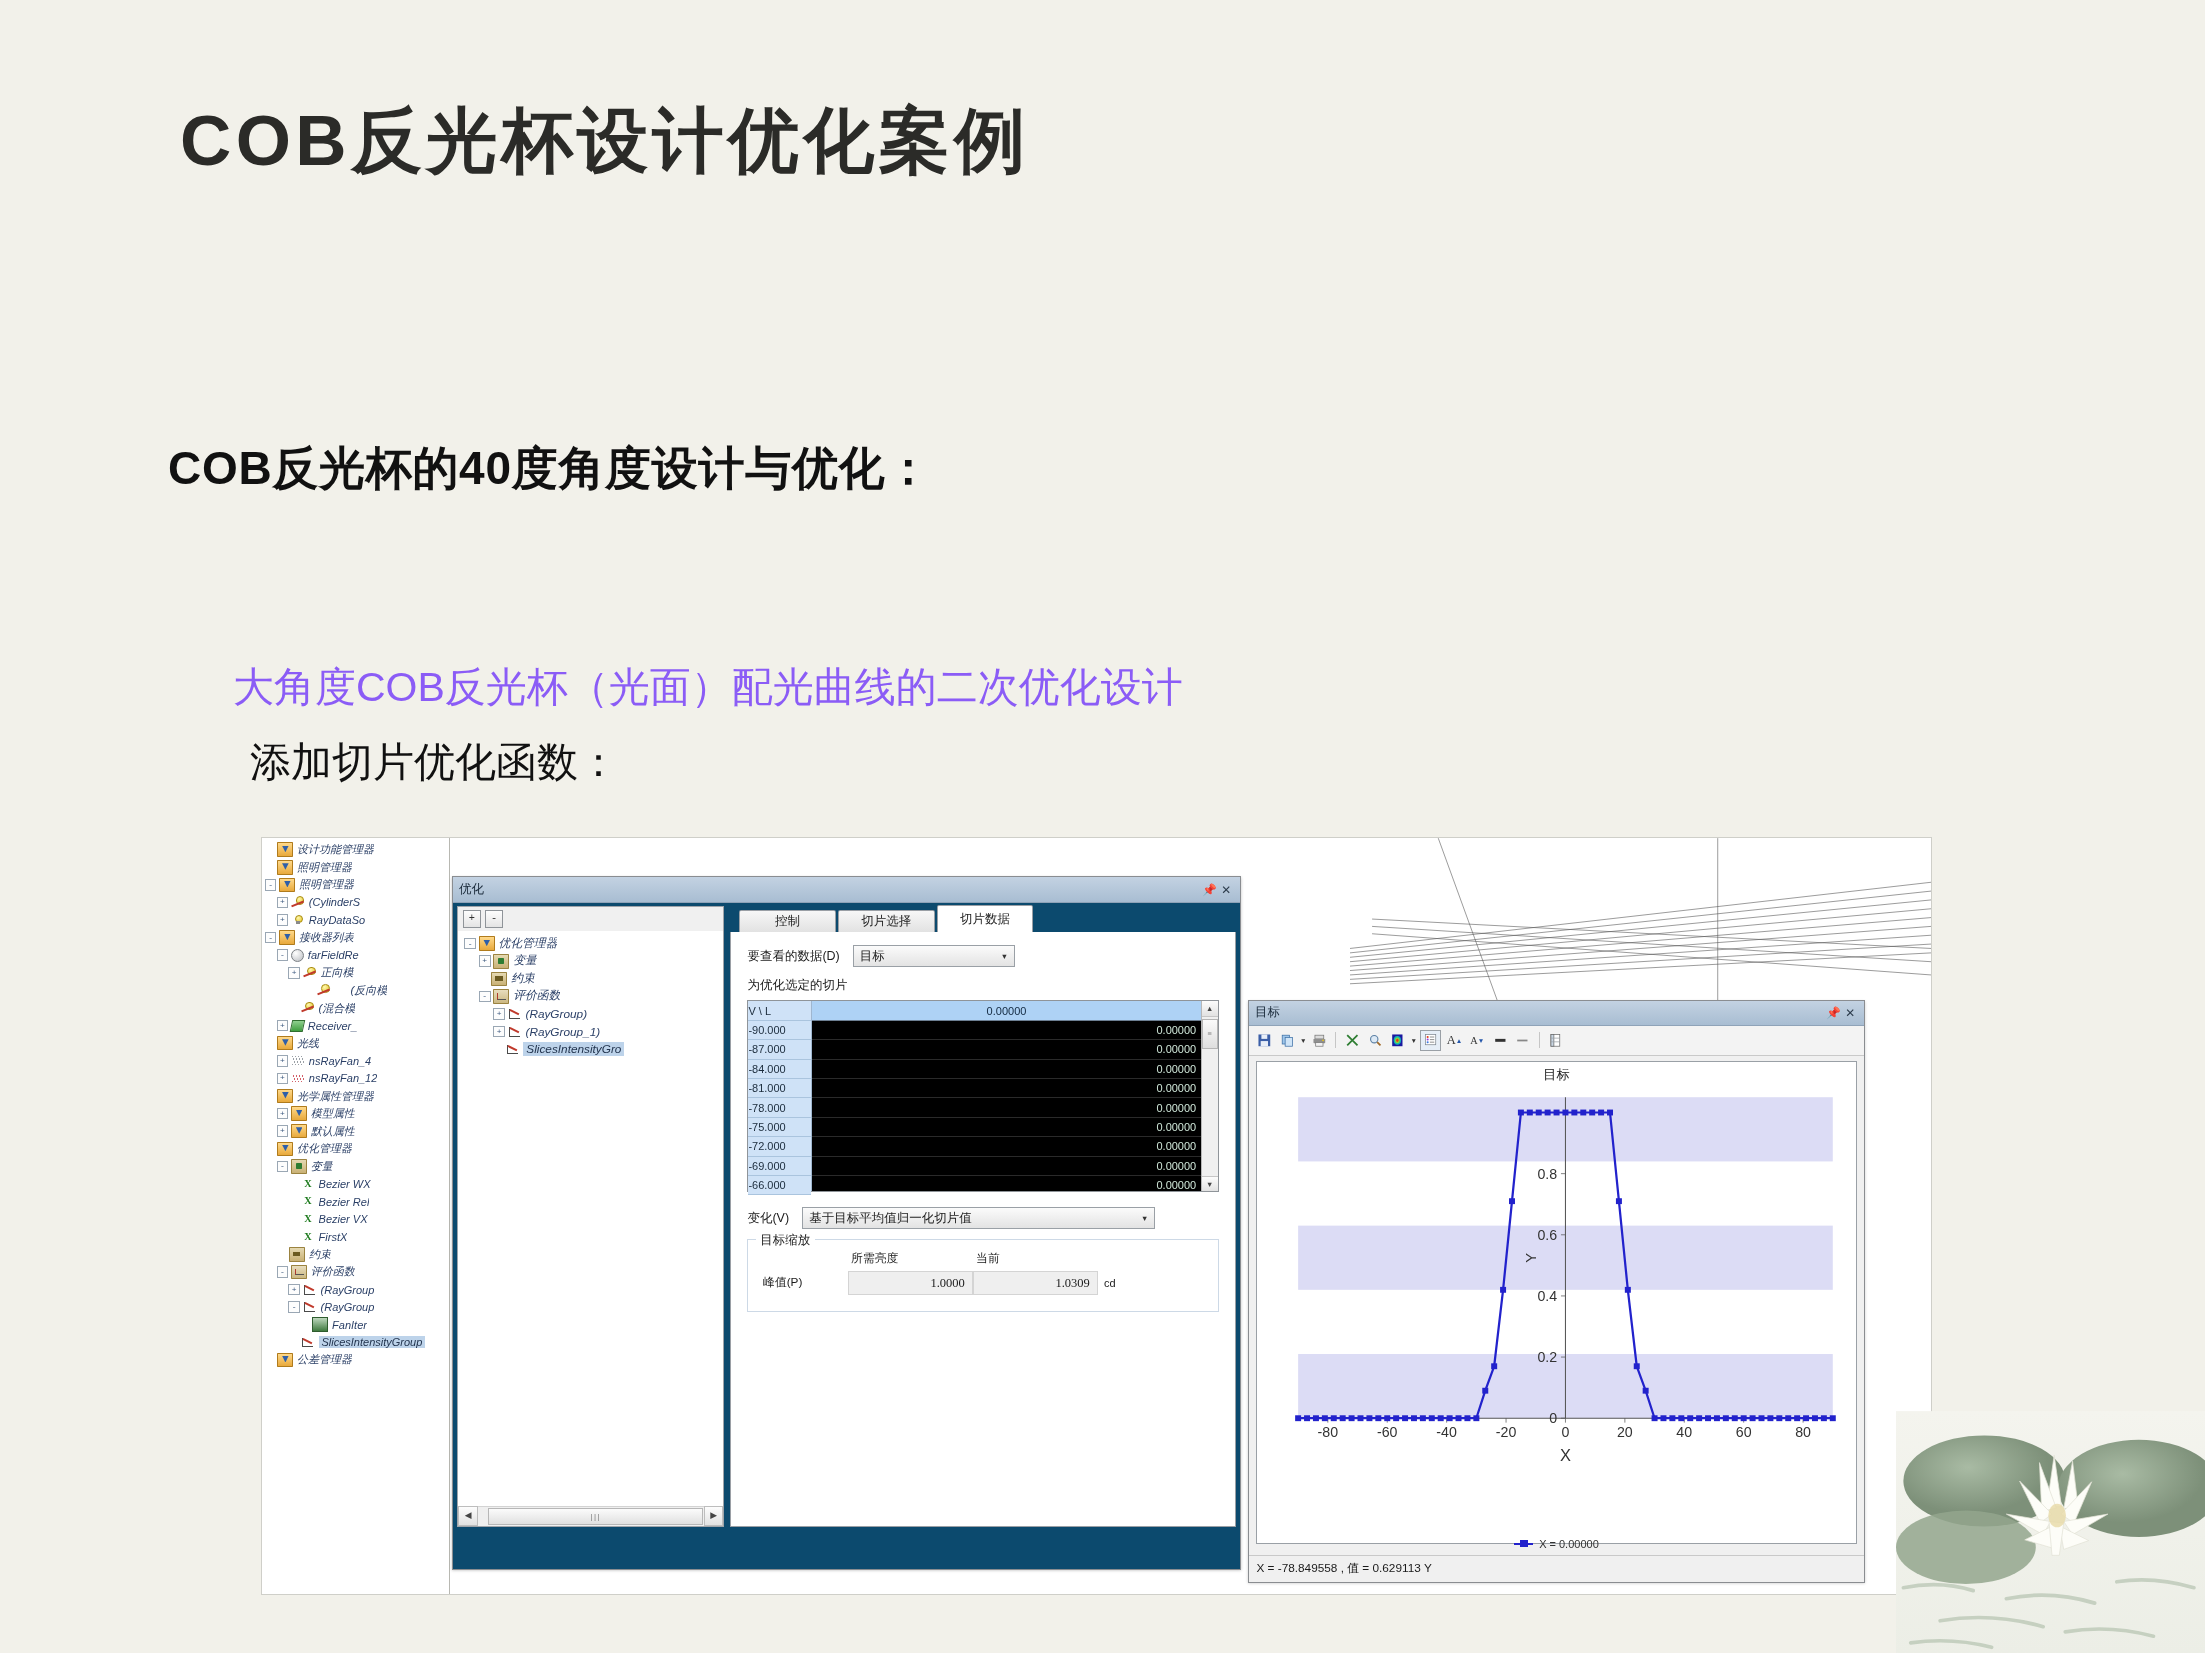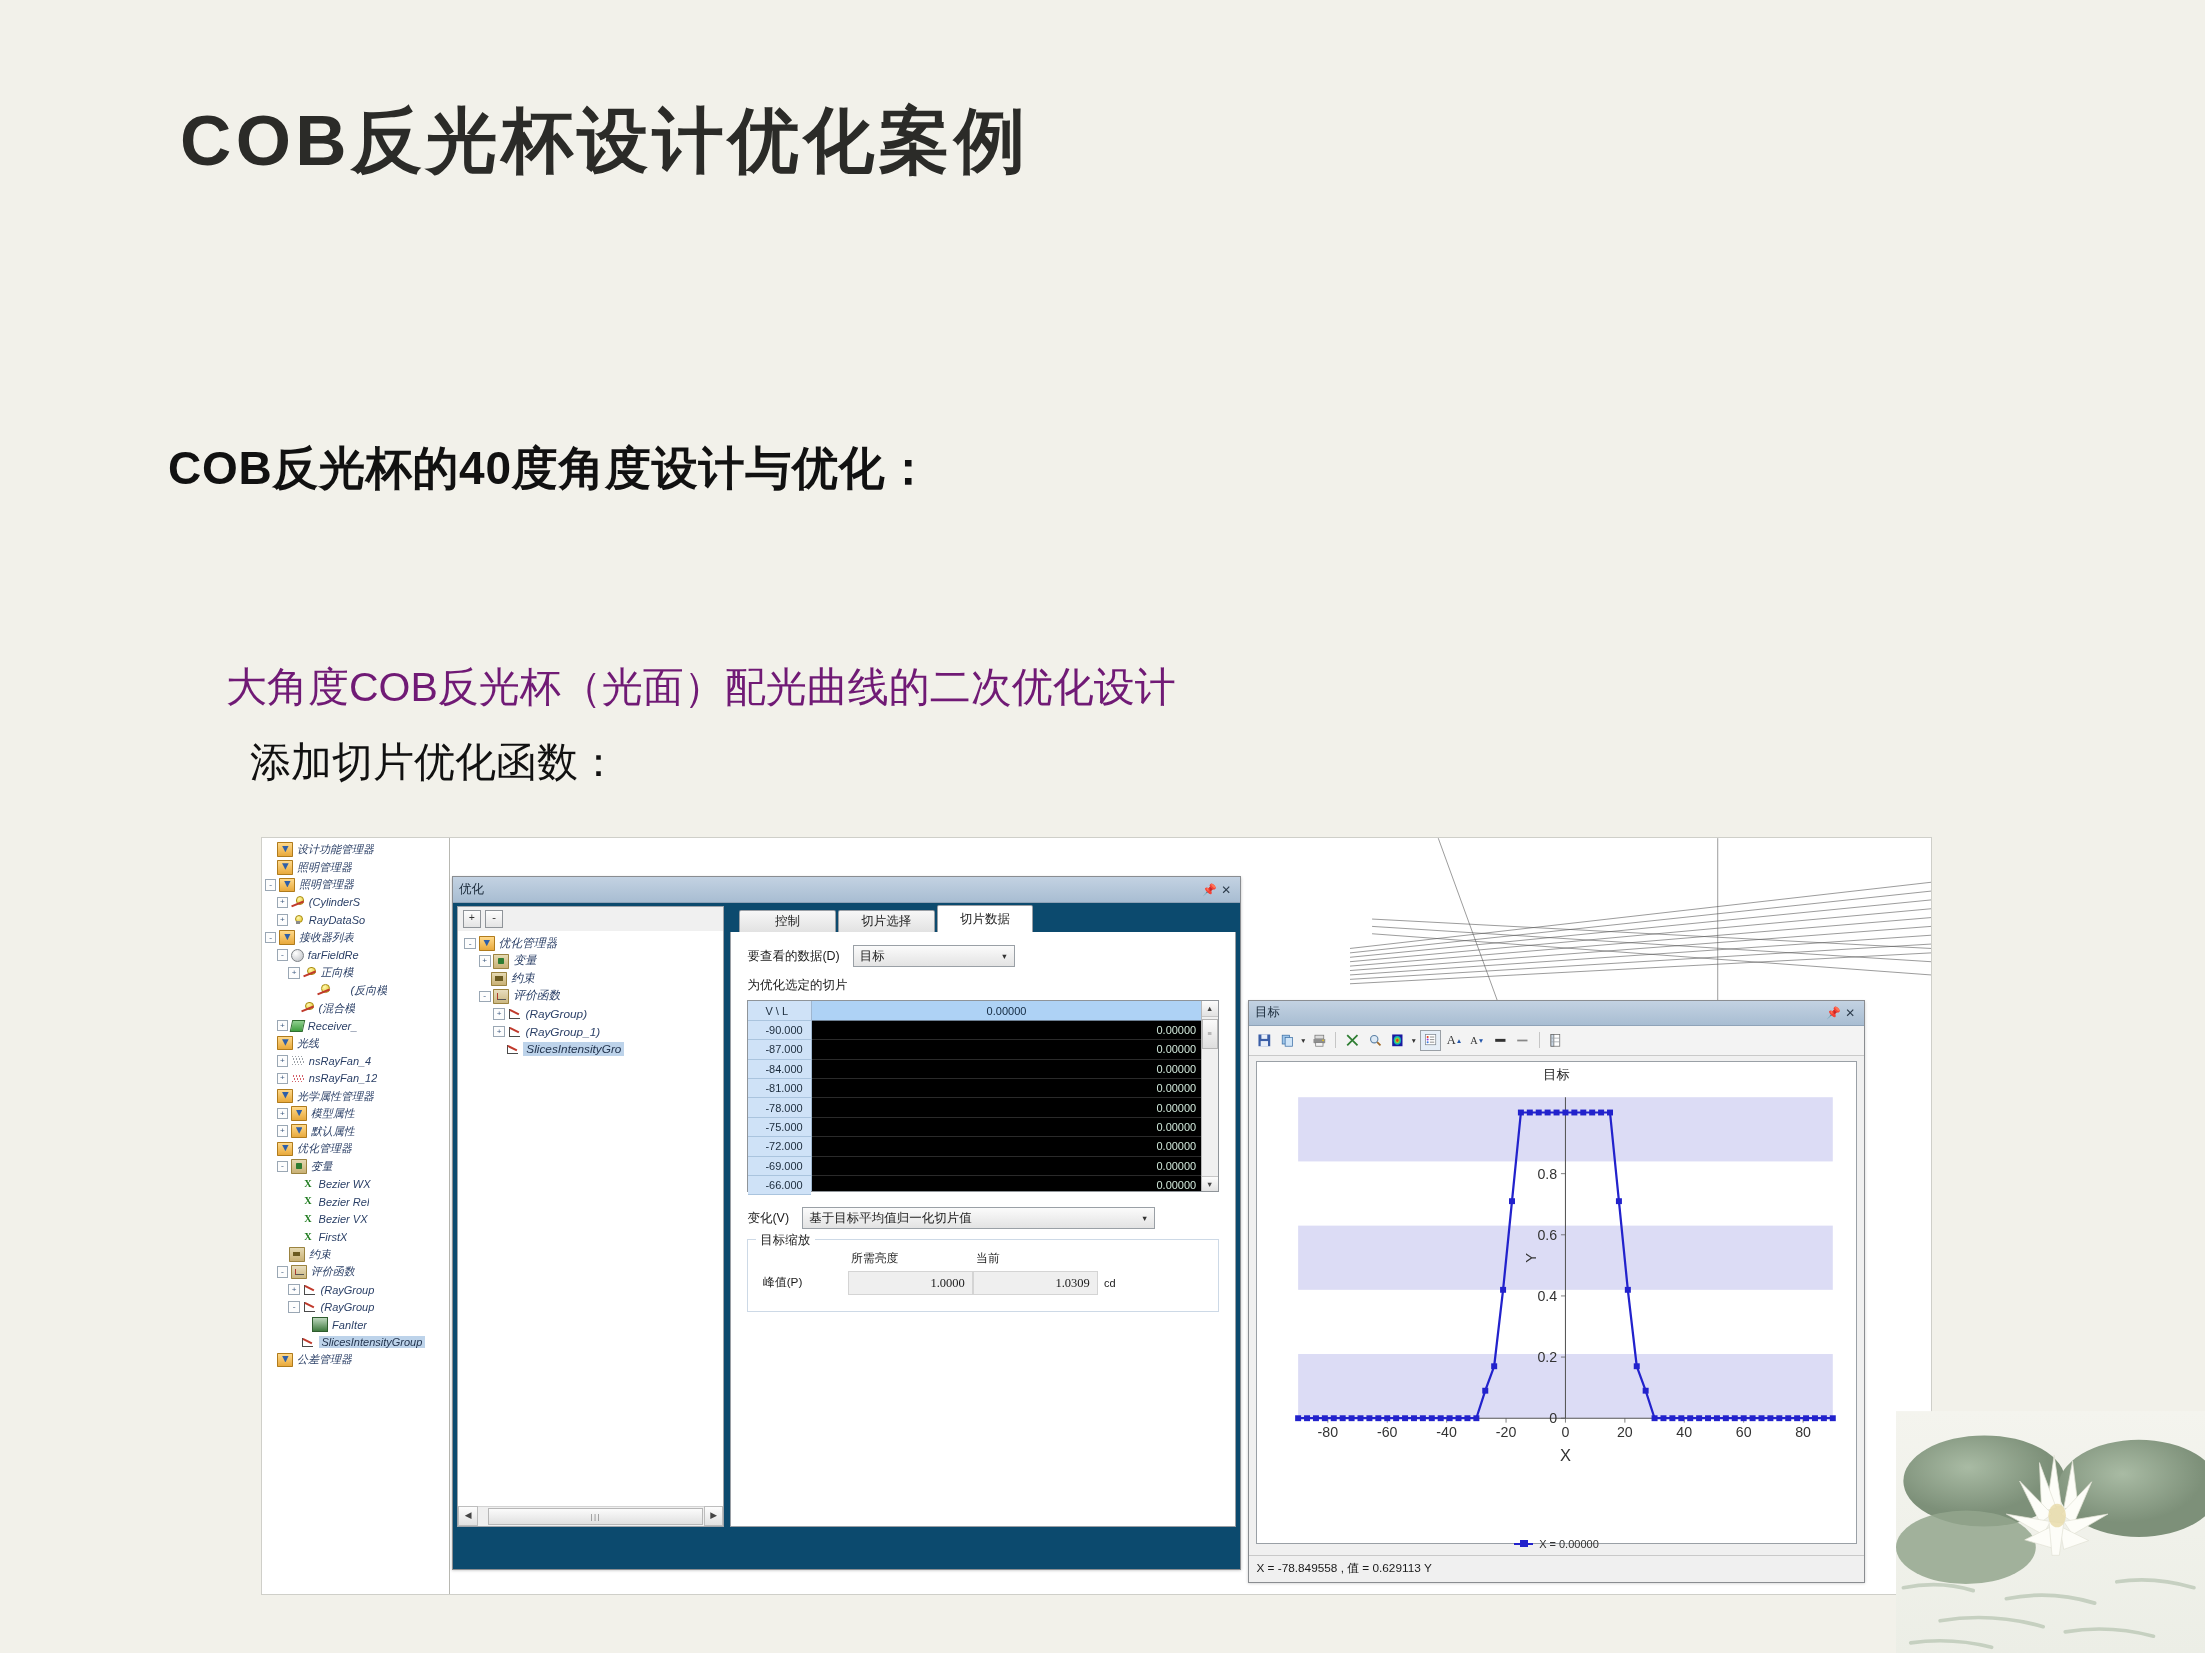--- a/index.html
+++ b/index.html
@@ -14,22 +14,22 @@
     position:absolute;left:180px;top:94px;
     font-size:71px;font-weight:bold;color:#2b2b28;
     letter-spacing:4.4px;white-space:nowrap;
   }
   .slide-subtitle{
     position:absolute;left:168px;top:438px;
     font-size:46px;font-weight:bold;color:#111;
     letter-spacing:0.7px;white-space:nowrap;
   }
   .body-line1{
-    position:absolute;left:226px;top:660px;
-    font-size:41px;color:#701a75;white-space:nowrap;
+    position:absolute;left:233px;top:660px;
+    font-size:41px;color:#8b5cf6;white-space:nowrap;
   }
   .body-line2{
     position:absolute;left:250px;top:735px;
     font-size:41px;color:#111;white-space:nowrap;
   }
   
   .shot{
     position:absolute;left:261px;top:837px;
     width:1669px;height:756px;
     background:#ffffff;
@@ -122,21 +122,21 @@
     height:22px;min-width:132px;background:linear-gradient(#fbfbfb,#e3e3e3);
     border:0.7px solid #9aa0a6;display:flex;align-items:center;
     padding:0 5.9px;font-size:12.5px;color:#1b1b1b;position:relative;box-sizing:border-box;
   }
   .combo .cv{flex:1;white-space:nowrap;overflow:hidden;}
   .combo .carrow{font-size:7.4px;color:#333;margin-left:7.4px;}
   .sectlabel{font-size:12.5px;color:#1b1b1b;margin:4.4px 0 5.9px 0;}
   
   .grid{position:relative;border:0.7px solid #8f9499;height:190px;display:flex;background:#000;}
   .gcolhdr{width:63px;background:#cfe2f7;border-right:0.7px solid #9fb6cf;}
-  .gch{height:18.4px;border-bottom:0.7px solid #aac4de;display:flex;align-items:center;padding-left:17px;font-size:11px;color:#1b2b3b;background:#cfe2f7;}
+  .gch{height:18.4px;border-bottom:0.7px solid #aac4de;display:flex;align-items:center;padding-left:0;font-size:11px;color:#1b2b3b;background:#cfe2f7;}
   .gmain{flex:1;position:relative;overflow:hidden;}
   .gtop{height:18.4px;background:#aed2f5;border-bottom:0.7px solid #6d7f92;display:flex;align-items:center;justify-content:center;font-size:11px;color:#12283f;}
   .grow{height:18.4px;border-bottom:0.7px solid #2a2a2a;background:#000;display:flex;align-items:center;justify-content:flex-end;padding-right:4.4px;font-size:11px;color:#cfe6d8;}
   .gvscroll{width:16px;background:#f0f0f0;border-left:0.7px solid #b7b7b7;display:flex;flex-direction:column;}
   .vs-arrow{height:14.7px;display:flex;align-items:center;justify-content:center;font-size:7.4px;color:#444;background:linear-gradient(#fcfcfc,#e2e2e2);border-bottom:0.7px solid #c6c6c6;}
   .vs-arrow.bot{border-bottom:none;border-top:0.7px solid #c6c6c6;margin-top:auto;}
   .vs-thumb{height:28px;margin-top:1.5px;background:linear-gradient(#fbfbfb,#dedede);border:0.7px solid #b5b5b5;display:flex;align-items:center;justify-content:center;font-size:7.4px;color:#8a8a8a;}
   
   .gbox{border:0.7px solid #cdd9e6;margin-top:10.3px;padding:10.3px 11.8px 16px 11.8px;position:relative;}
   .gbox-title{position:absolute;top:-8.8px;left:7.4px;background:#fff;padding:0 4.4px;font-size:12.5px;color:#1b1b1b;}

